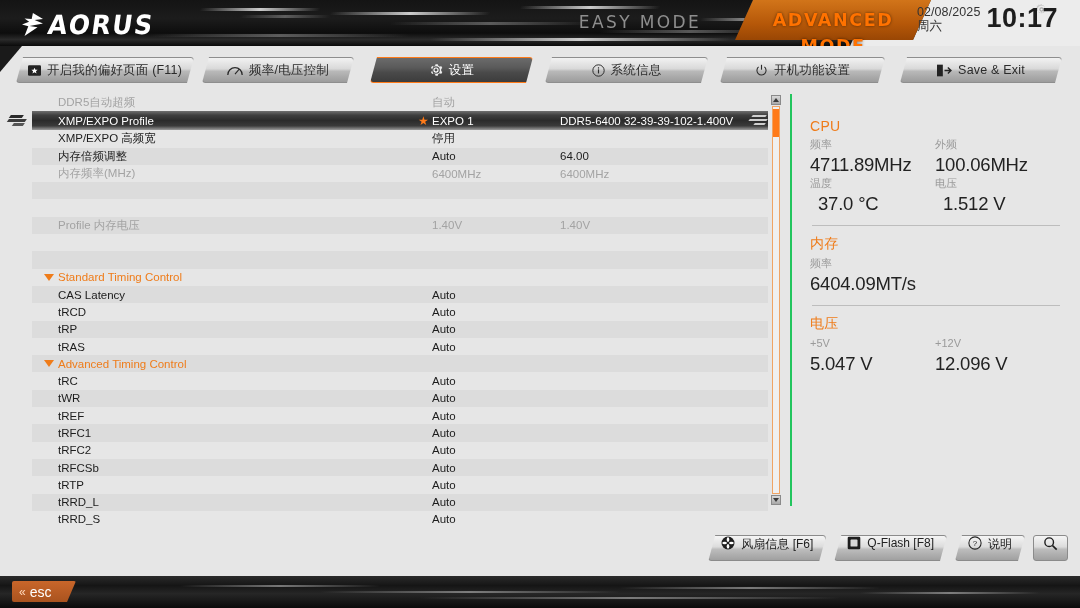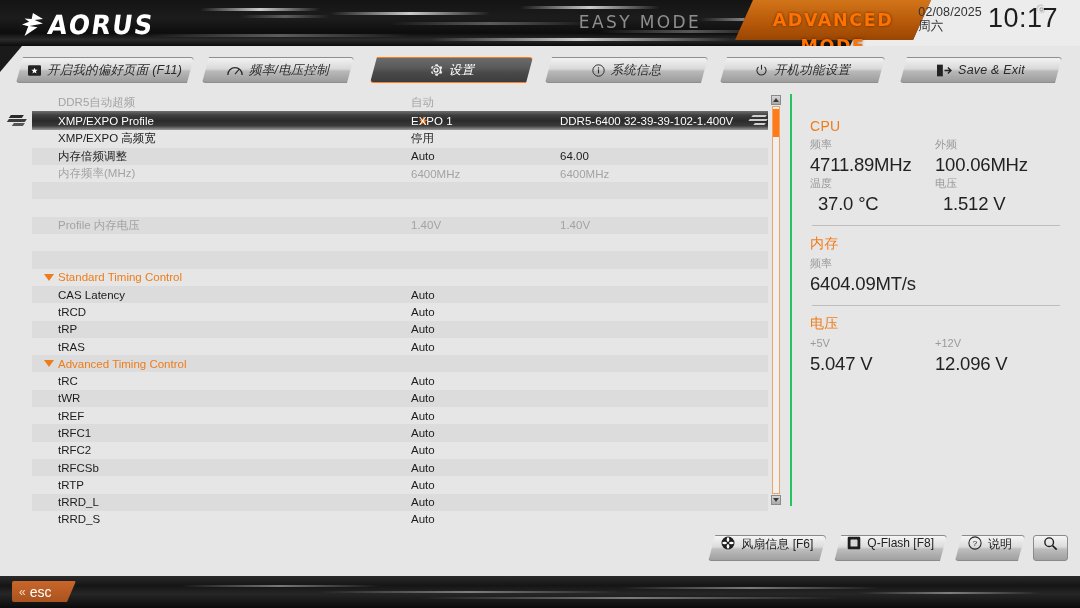--- a/index.html
+++ b/index.html
@@ -60,21 +60,21 @@
   .mode-adv-bg2 {
     position: absolute; left: 265px; top: 0; width: 196px; height: 40px;
     background: linear-gradient(180deg, #2b2b2b 0%, #1b1b1b 100%);
     clip-path: polygon(18px 0, 196px 0, 178px 40px, 0 40px);
   }
 
   .clock-wrap { position: absolute; right: 22px; top: 5px; display: flex; align-items: center; gap: 6px; }
   .clock-date { text-align: left; line-height: 1.15; }
   .clock-date .d1 { font-size: 12.5px; color: #333; letter-spacing: .1px; }
   .clock-date .d2 { font-size: 12.5px; color: #333; }
-  .clock-time { font-size: 27px; color: #1d1d1d; font-weight: 400; letter-spacing: .5px; line-height: 1; padding-bottom: 1px; }
+  .clock-time { font-size: 27px; color: #1d1d1d; font-weight: 700; letter-spacing: .5px; line-height: 1; padding-bottom: 1px; }
   .gear-top { position: absolute; right: 32px; top: 3px; width: 13px; height: 13px; opacity: .55; }
 
   
   .navbar { position: absolute; left: 0; top: 46px; width: 1080px; height: 48px; background: #e6e6e6; }
   .nav-corner {
     position: absolute; left: 0; top: 0; width: 22px; height: 26px;
     background: #1a1a1a; clip-path: polygon(0 0, 22px 0, 0 26px);
   }
   .navtab {
     position: absolute; top: 11px; height: 26px;
@@ -83,33 +83,33 @@
     display: flex; align-items: center; justify-content: center; gap: 6px;
     color: #2a2a2a; font-size: 12.5px; white-space: nowrap;
     clip-path: polygon(7px 0, 100% 0, calc(100% - 7px) 100%, 0 100%);
     padding: 0 8px;
   }
   .navtab.active {
     background: linear-gradient(180deg, #6b6b6b 0%, #5a5a5a 40%, #4a4a4a 60%, #3c3c3c 100%);
     color: #fff; border: 1px solid #ff7a18;
   }
   .navtab .ico { display: inline-flex; align-items: center; }
-  .navtab .lbl { letter-spacing: .2px; font-style: italic; }
+  .navtab .lbl { letter-spacing: .2px; }
 
   
   .list-pane { position: absolute; left: 0; top: 94px; width: 786px; height: 412px; background: #e6e6e6; }
   .rows { position: absolute; left: 32px; top: 0; width: 736px; }
   .row {
     position: relative; height: 17.3px; display: flex; align-items: center;
     font-size: 11.5px; color: #1c1c1c;
   }
   .row.alt { background: #dcdcdc; }
   .row.plain { background: #e6e6e6; }
   .row .rlabel { position: absolute; left: 26px; white-space: nowrap; }
-  .row .rval1 { position: absolute; left: 379px; white-space: nowrap; }
+  .row .rval1 { position: absolute; left: 400px; white-space: nowrap; }
   .row .rval2 { position: absolute; left: 528px; white-space: nowrap; }
   .row.dim .rlabel, .row.dim .rval1, .row.dim .rval2 { color: #a3a3a3; }
   .row.section .rlabel { left: 26px; color: #ef7c1a; font-size: 11.5px; }
   .sect-tri {
     position: absolute; left: 12px; top: 5px; width: 0; height: 0;
     border-left: 5px solid transparent; border-right: 5px solid transparent;
     border-top: 7px solid #ef7c1a;
   }
 
   

